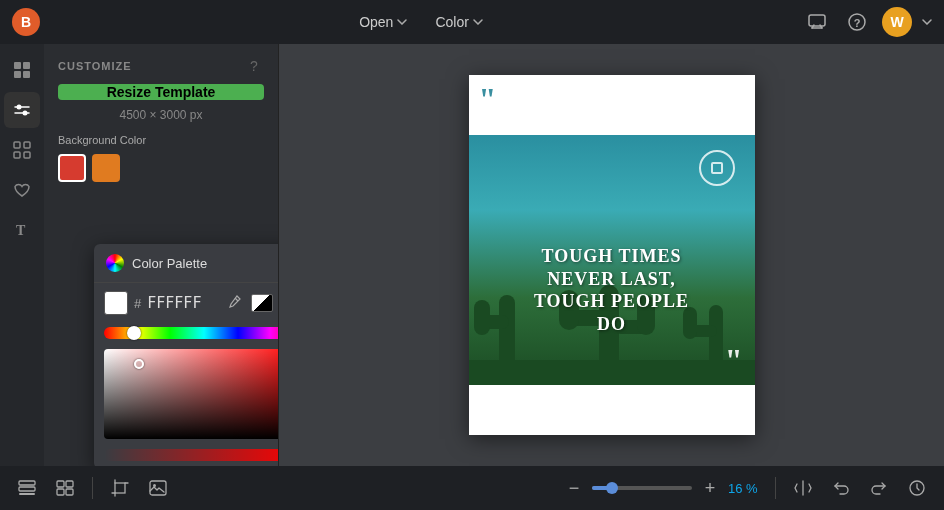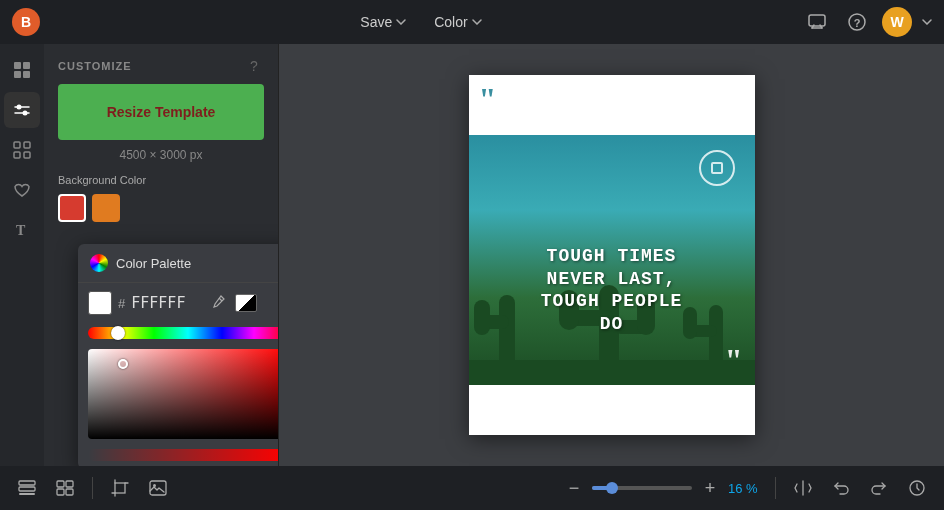--- a/index.html
+++ b/index.html
@@ -107,22 +107,22 @@
       color: #888; text-transform: uppercase;
     }
     .sidebar-help {
       color: #666; cursor: pointer; font-size: 14px;
       width: 20px; height: 20px; border-radius: 50%;
       display: flex; align-items: center; justify-content: center;
     }
 
     .resize-btn {
       display: block; width: calc(100% - 28px); margin: 0 14px 8px;
-      background: #4caf50; color: #7f1d1d; border: none;
-      border-radius: 4px; padding: 20px; font-size: 14px; font-weight: 600;
+      background: #4caf50; color: #000000; border: none;
+      border-radius: 4px; padding: 0; font-size: 14px; font-weight: 600;
       cursor: pointer; text-align: center;
     }
 
     .dimension-text {
       text-align: center; font-size: 12px; color: #888; margin-bottom: 12px;
     }
 
     .bg-color-label {
       font-size: 11px; color: #aaa; padding: 0 14px 8px;
     }
@@ -135,21 +135,21 @@
       border: 2px solid transparent;
     }
     .swatch.active { border-color: #fff; }
     .swatch-red { background: #d63b2f; }
     .swatch-orange { background: #e07b20; }
 
     
     .color-palette-dropdown {
       position: absolute;
       top: 200px;
-      left: 34px;
+      left: 50px;
       width: 220px;
       background: #3a3c41;
       border-radius: 6px;
       box-shadow: 0 4px 20px rgba(0,0,0,0.5);
       z-index: 100;
       overflow: hidden;
     }
     .color-palette-header {
       display: flex; align-items: center; gap: 8px;
       padding: 10px 12px;
@@ -373,21 +373,21 @@
   </style>
 </head>
 <body>
 
 <div class="topbar">
   <div class="topbar-logo">
     <span>B</span>
   </div>
   <div class="topbar-center">
     <button class="topbar-btn">
-      <span>Save</span>
+      <span>Open</span>
       <svg width="10" height="6" viewBox="0 0 10 6" fill="none">
         <path d="M1 1l4 4 4-4" stroke="#aaa" stroke-width="1.5" stroke-linecap="round"></path>
       </svg>
     </button>
     <button class="topbar-btn">
       <span>Color</span>
       <svg width="10" height="6" viewBox="0 0 10 6" fill="none">
         <path d="M1 1l4 4 4-4" stroke="#aaa" stroke-width="1.5" stroke-linecap="round"></path>
       </svg>
     </button>
@@ -531,21 +531,21 @@
             <rect x="145" y="55" width="38" height="14" rx="7" fill="#1a4a22"></rect>
             <rect x="168" y="30" width="18" height="40" rx="9" fill="#1a4a22"></rect>
 
             <rect x="240" y="40" width="14" height="80" rx="7" fill="#1a4a22"></rect>
             <rect x="220" y="60" width="28" height="12" rx="6" fill="#1a4a22"></rect>
             <rect x="214" y="42" width="14" height="32" rx="7" fill="#1a4a22"></rect>
 
             <rect x="0" y="95" width="286" height="25" fill="#1a4a22"></rect>
           </svg>
 
-          <div class="canvas-text" style="position:absolute; bottom:50px; left:0; right:0; text-align:center; font-size:18px; font-weight:900; color:white; line-height:1.25; letter-spacing:1px; font-family:Liberation Mono, monospace; text-transform:uppercase; text-shadow:1px 1px 3px rgba(0,0,0,0.5);">
+          <div class="canvas-text" style="position:absolute; bottom:50px; left:0; right:0; text-align:center; font-size:18px; font-weight:900; color:white; line-height:1.25; letter-spacing:1px; font-family:Liberation Serif, serif; text-transform:uppercase; text-shadow:1px 1px 3px rgba(0,0,0,0.5);">
             TOUGH TIMES<br>NEVER LAST,<br>TOUGH PEOPLE<br>DO
           </div>
 
           <div style="position:absolute; bottom:6px; right:12px; font-size:32px; color:rgba(255,255,255,0.9); font-family:Georgia,serif; font-weight:bold;">"</div>
 
           <div class="crop-handle">
             <div class="crop-handle-inner"></div>
           </div>
         </div>
       </div>

